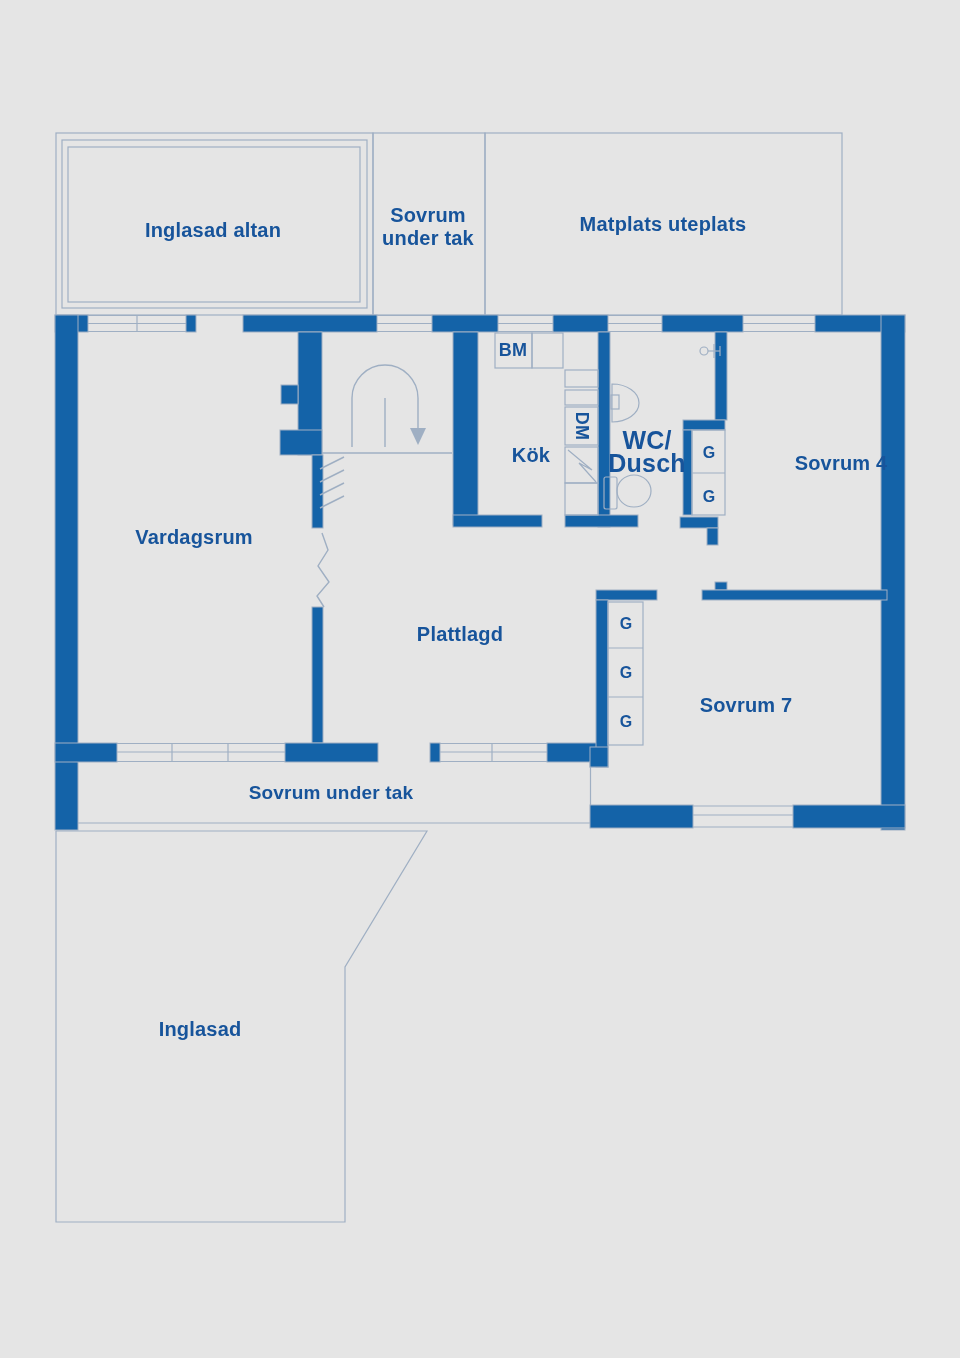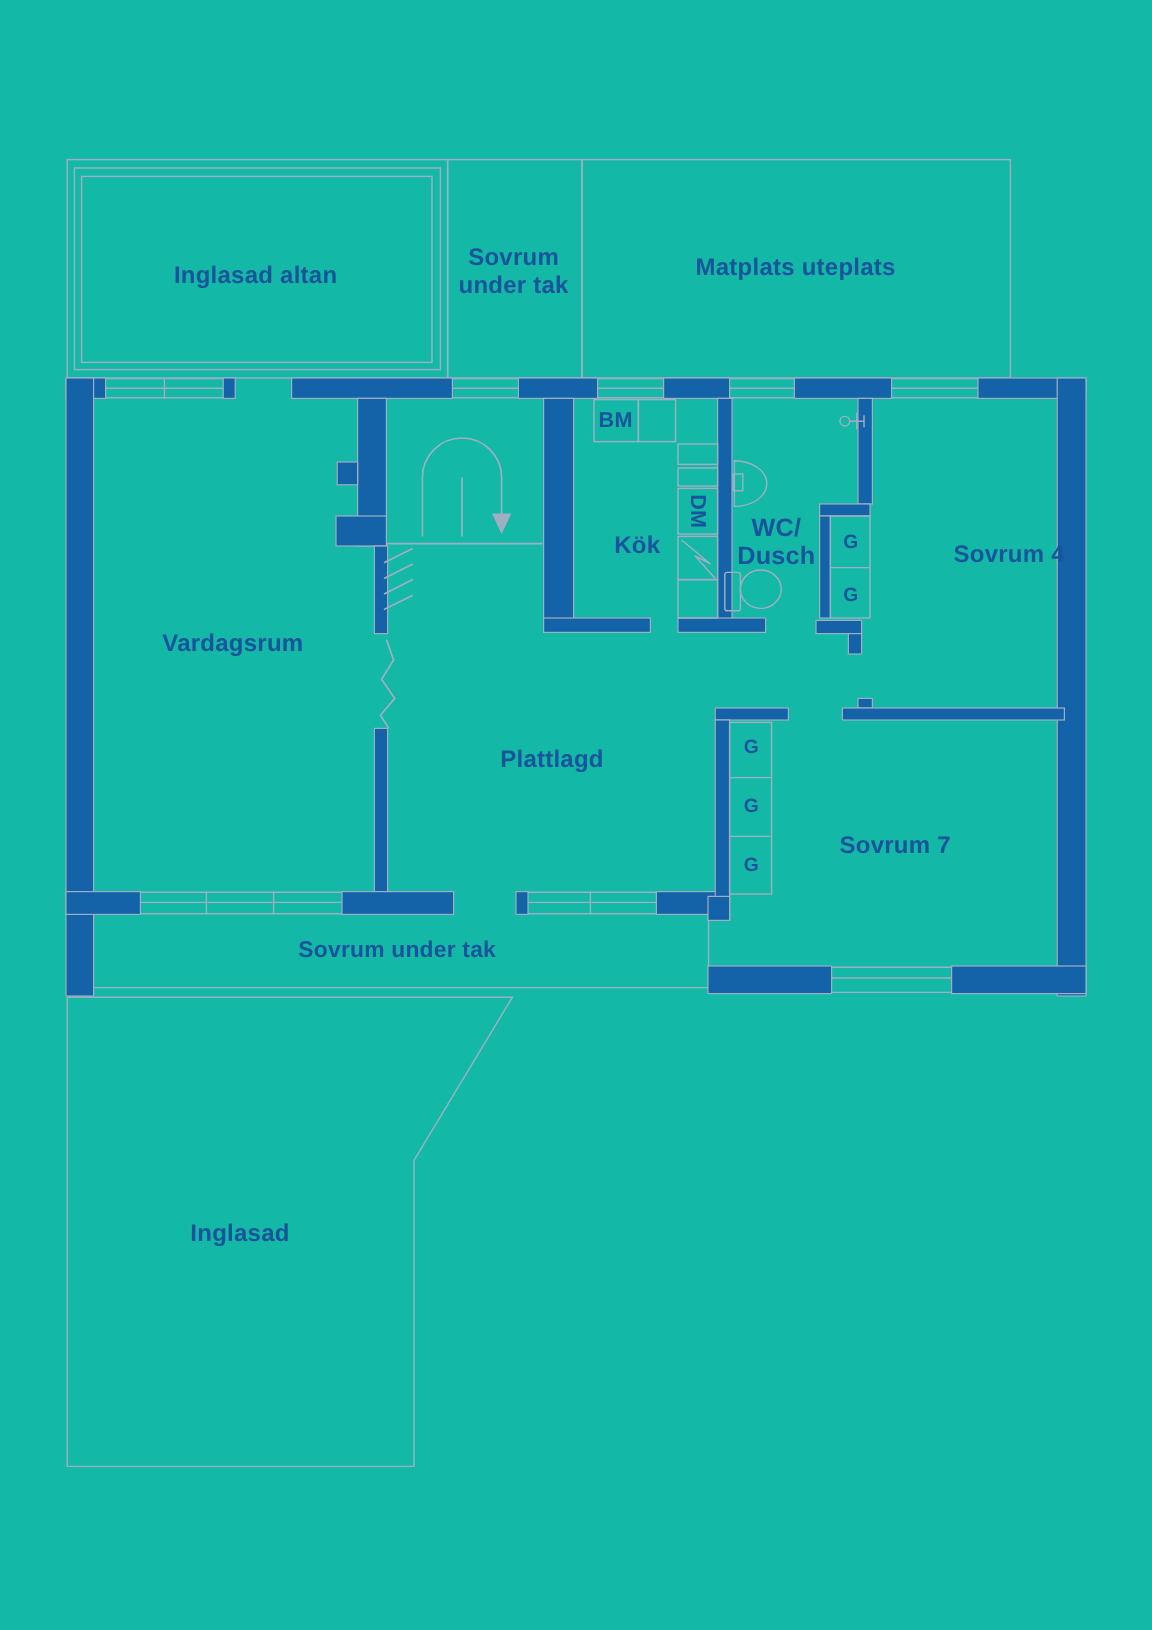--- a/index.html
+++ b/index.html
@@ -1,17 +1,17 @@
 <!DOCTYPE html>
 <html style="--text: #17549b;"><head>
 <meta charset="utf-8">
 <style>
   html,body{margin:0;padding:0;background:#ffffff;}
   #plan{
-    position:relative;width:960px;height:1358px;background:#14b8a6;overflow:hidden;
+    position:relative;width:960px;height:1358px;background:#e5e5e5;overflow:hidden;
     font-family:"Liberation Sans",sans-serif;
   }
   #gfx{position:absolute;left:0;top:0;width:960px;height:1358px;}
   .lbl{
     position:absolute;transform:translate(-50%,-50%);
     color:var(--text,#17549b);font-weight:bold;white-space:nowrap;
     font-size:20px;text-align:center;letter-spacing:.2px;line-height:23px;
   }
   .lbl.small{font-size:18px;}
   .lbl.g{font-size:16px;letter-spacing:0;}
@@ -185,21 +185,21 @@
   <div class="lbl" style="left:213px;top:230px;">Inglasad altan</div>
   <div class="lbl" style="left:428px;top:227px;">
     <div>Sovrum</div>
     <div>under tak</div>
   </div>
   <div class="lbl" style="left:663px;top:224px;">Matplats uteplats</div>
   <div class="lbl" style="left:194px;top:537px;">Vardagsrum</div>
   <div class="lbl" style="left:531px;top:455px;">Kök</div>
   <div class="lbl small" style="left:513px;top:350px;">BM</div>
   <div class="lbl small rot" style="left:581px;top:426px;">DM</div>
-  <div class="lbl" style="left:647px;top:452px;font-size:21px;">
+  <div class="lbl" style="left:647px;top:452px;font-size:25px;">
     <div>WC/</div>
     <div>Dusch</div>
   </div>
   <div class="lbl" style="left:841px;top:463px;">Sovrum 4</div>
   <div class="lbl" style="left:460px;top:634px;">Plattlagd</div>
   <div class="lbl" style="left:746px;top:705px;">Sovrum 7</div>
   <div class="lbl" style="left:331px;top:792px;font-size:19px;">Sovrum under tak</div>
   <div class="lbl" style="left:200px;top:1029px;">Inglasad</div>
 
   <div class="lbl g" style="left:709px;top:452px;">G</div>

